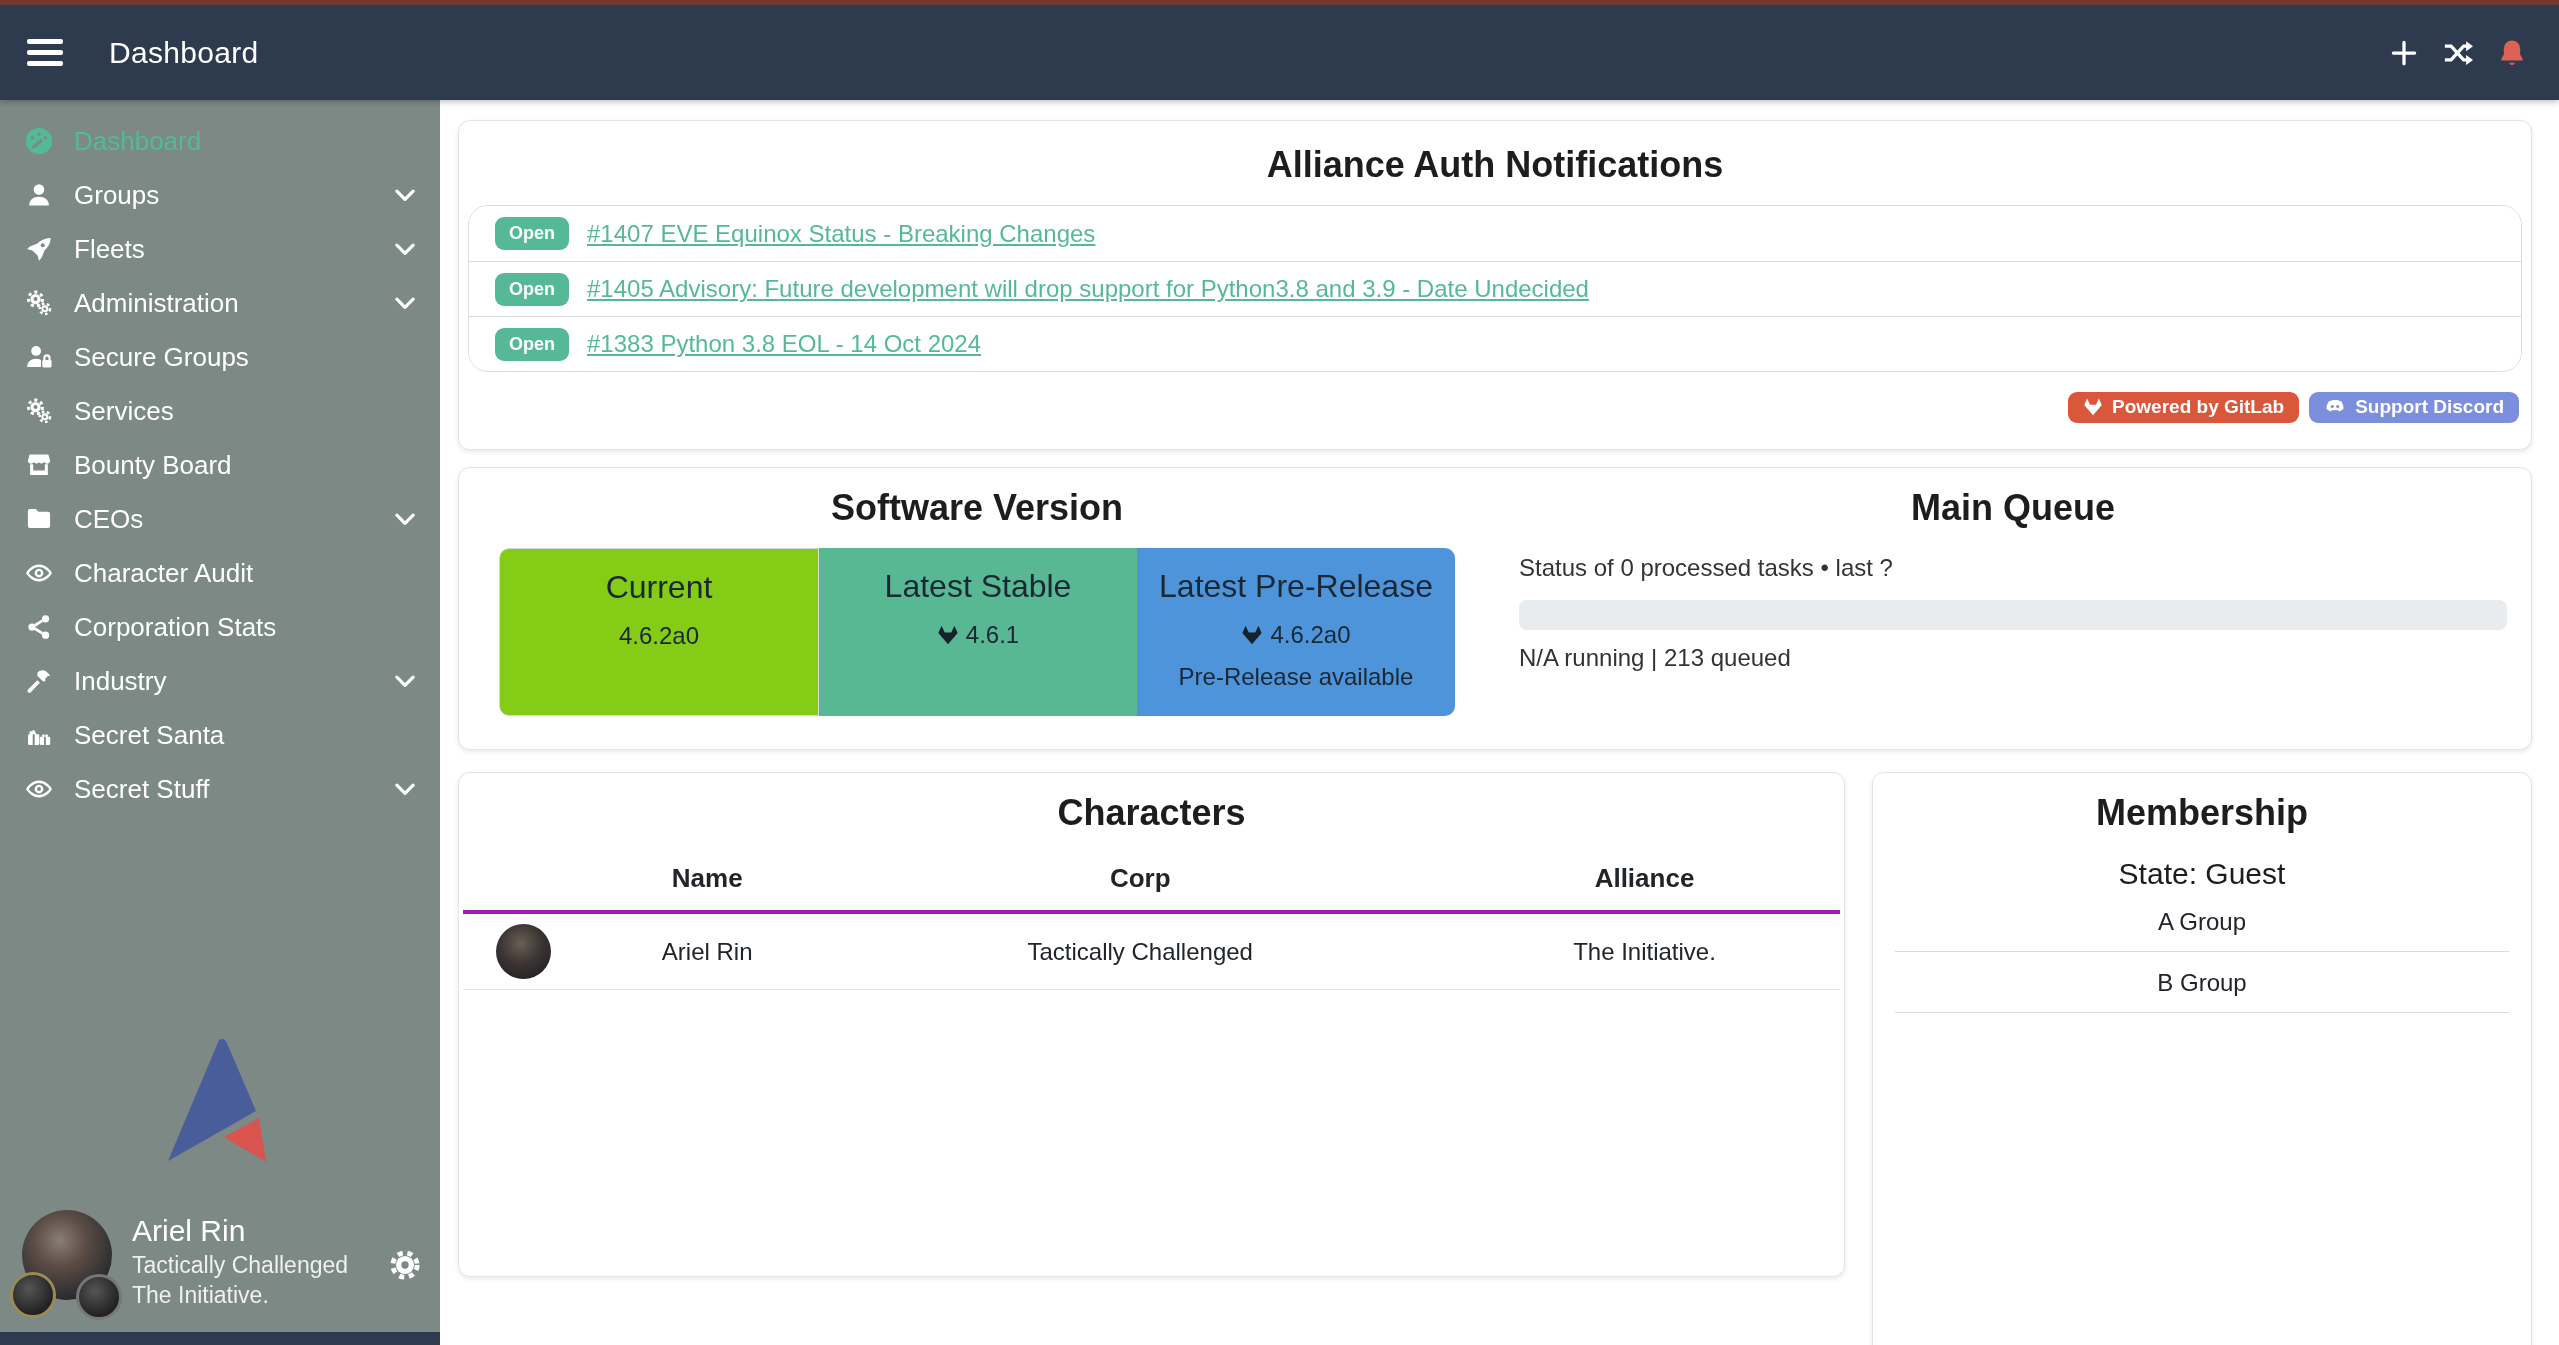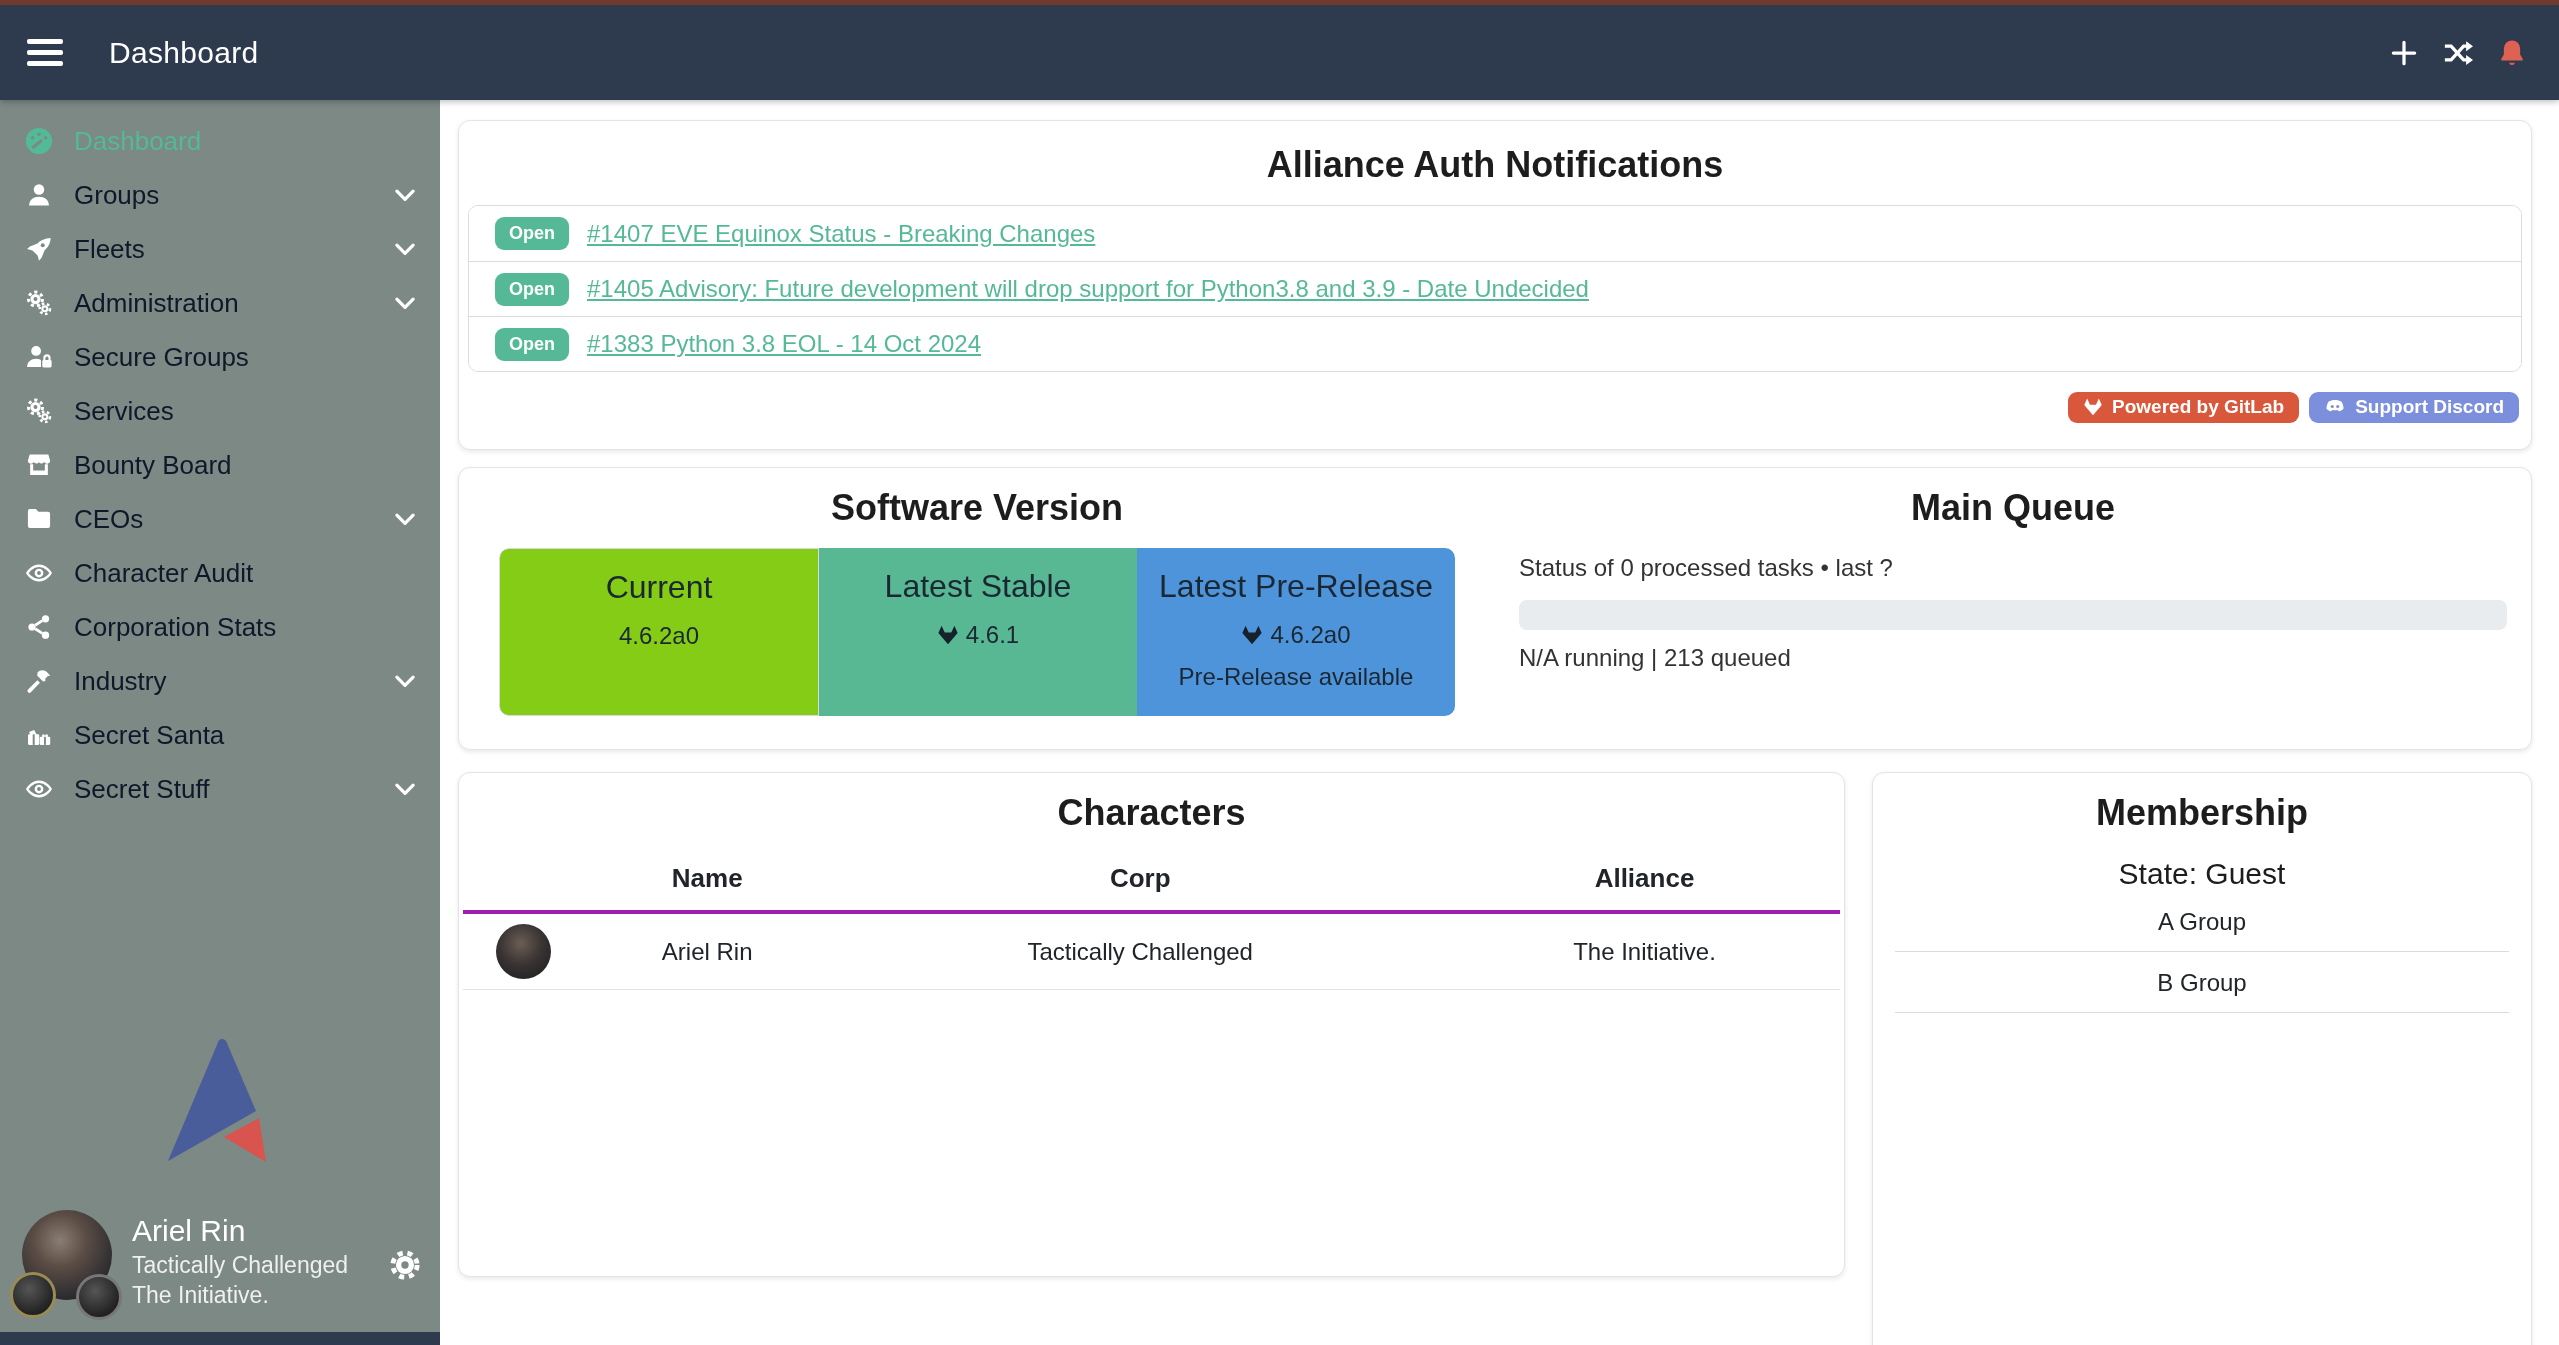--- a/index.html
+++ b/index.html
@@ -27,21 +27,21 @@
     justify-content:center;gap:6px;cursor:pointer;}
   .burger span{display:block;width:36px;height:5px;background:#fff;border-radius:2px;}
   .nav-title{margin-left:42px;font-size:30px;color:#fff;letter-spacing:.3px;}
   .nav-actions{margin-left:auto;margin-right:30px;display:flex;align-items:center;gap:20px;}
   .nav-btn{width:34px;height:34px;display:flex;align-items:center;justify-content:center;cursor:pointer;}
 
   
   .sidebar{position:absolute;left:0;top:100px;width:440px;height:1245px;background:var(--sidebar);
     display:flex;flex-direction:column;z-index:20;}
   .menu{padding-top:14px;}
-  .mi{height:54px;display:flex;align-items:center;padding:0 22px 0 24px;color:#0f172a;
+  .mi{height:54px;display:flex;align-items:center;padding:0 22px 0 24px;color:#ffffff;
     font-size:26px;cursor:pointer;--cut:var(--sidebar);}
   .mi .mi-ic{width:30px;height:30px;display:flex;align-items:center;justify-content:center;flex:none;}
   .mi .mi-label{margin-left:20px;white-space:nowrap;}
   .mi .chev{margin-left:auto;width:26px;height:26px;}
   .mi.active{color:#52ba96;}
   .logo-wrap{margin-top:auto;display:flex;justify-content:center;margin-bottom:46px;}
   .user-panel{position:relative;height:122px;margin-bottom:0;}
   .avatar-stack{position:absolute;left:22px;top:0;width:110px;height:120px;}
   .avatar-main{position:absolute;left:0;top:0;width:90px;height:90px;border-radius:50%;
     background:radial-gradient(circle at 42% 34%,#8a7d72 0%,#5a4c44 34%,#2c2c30 72%,#17181c 100%);}
@@ -57,21 +57,21 @@
 
   
   .main{position:absolute;left:440px;top:100px;width:2119px;height:1245px;
     padding:20px 27px 0 18px;background:#fff;}
   .panel{background:#fff;border:1px solid #e4e4e4;border-radius:12px;
     box-shadow:0 2px 5px rgba(0,0,0,.09);}
   .panel-title{font-size:36px;line-height:44px;text-align:center;color:#1d1d1d;}
 
   
   .p-notif{height:330px;padding-top:22px;}
-  .notif-list{margin:18px 9px 0;border:1px solid var(--border);border-radius:10px;overflow:hidden;}
+  .notif-list{margin:18px 9px 0;border:1px solid var(--border);border-radius:20px;overflow:hidden;}
   .notif-item{height:55px;display:flex;align-items:center;padding:0 26px;background:#fff;}
   .notif-item + .notif-item{border-top:1px solid var(--border);}
   .badge-open{background:var(--green);color:#fff;font-size:18px;font-weight:bold;
     padding:6px 14px;border-radius:9px;margin-right:18px;flex:none;}
   .notif-link{color:var(--green);font-size:24px;text-decoration:underline;cursor:pointer;}
   .badges-row{display:flex;justify-content:flex-end;gap:10px;margin:20px 12px 0;}
   .pill{display:flex;align-items:center;gap:9px;color:#fff;font-size:19px;font-weight:bold;
     padding:4px 15px 5px;border-radius:9px;cursor:pointer;}
   .pill.gitlab{background:var(--gitlab);}
   .pill.discord{background:var(--discord);}

